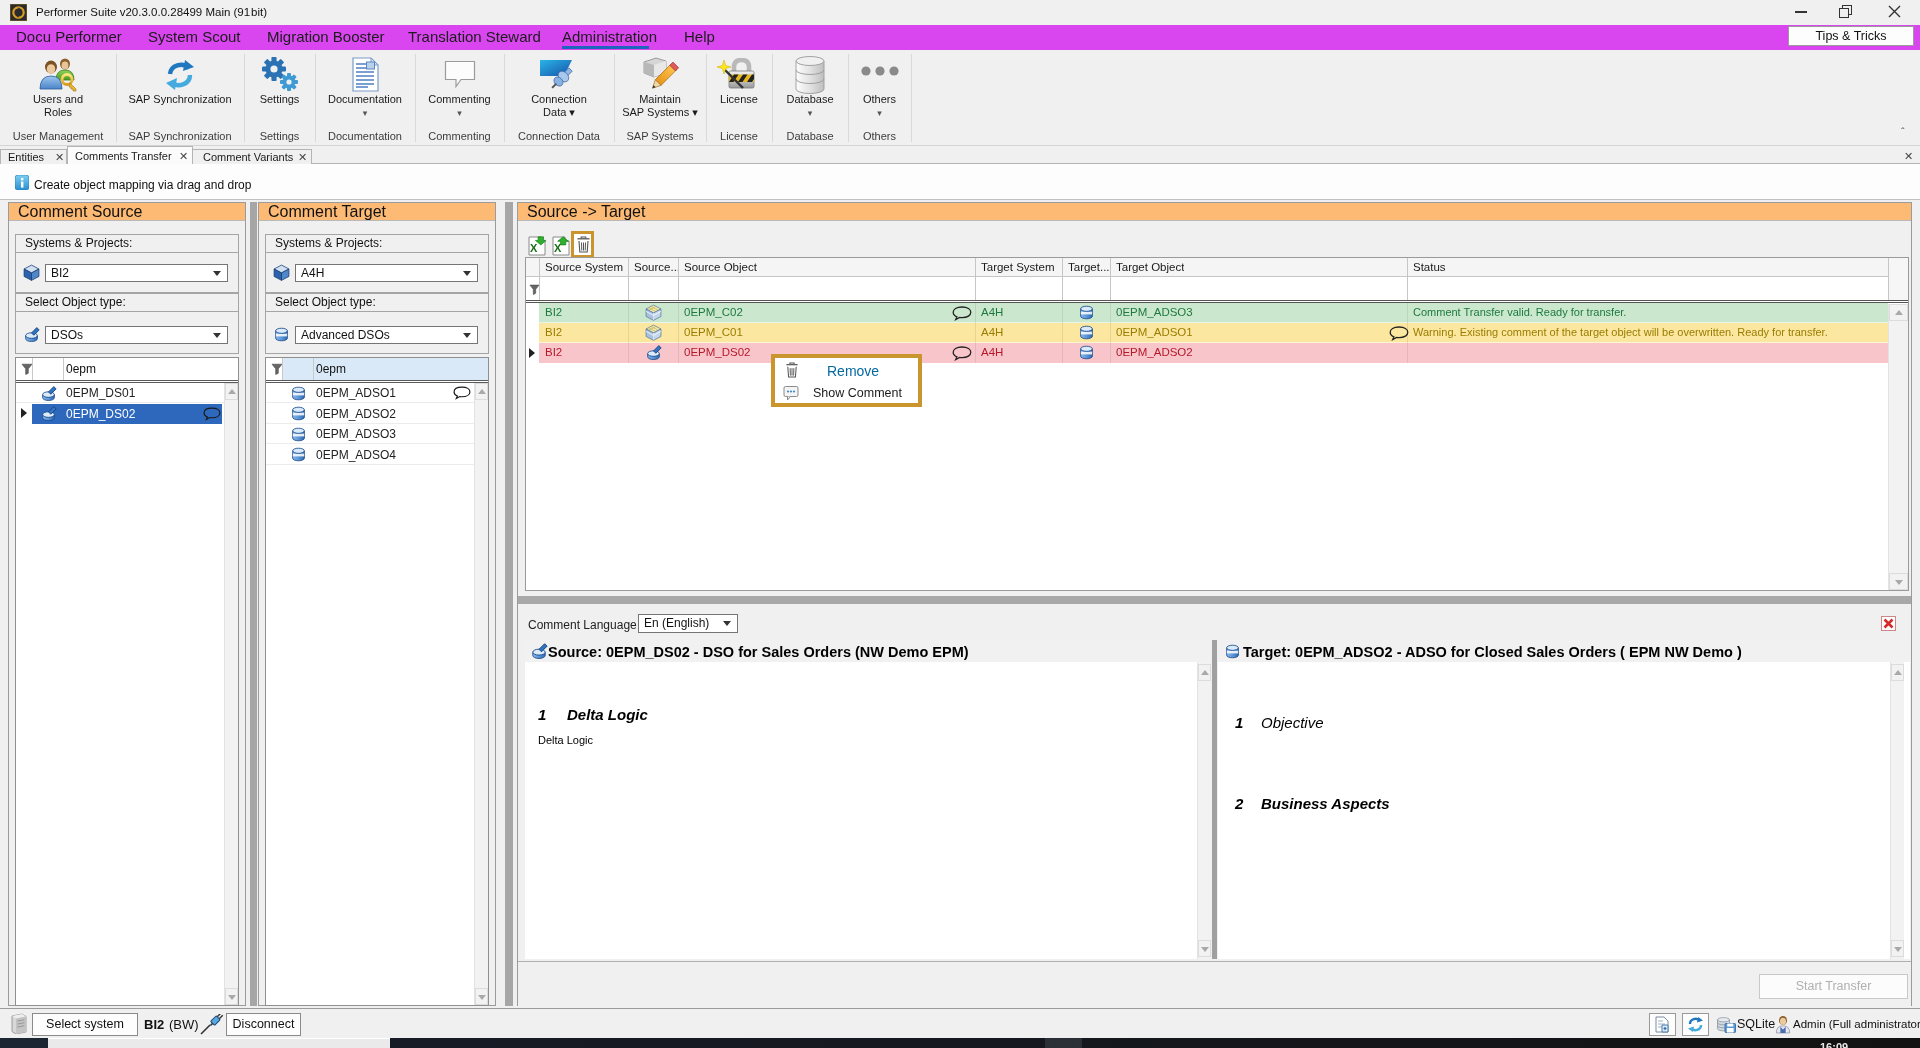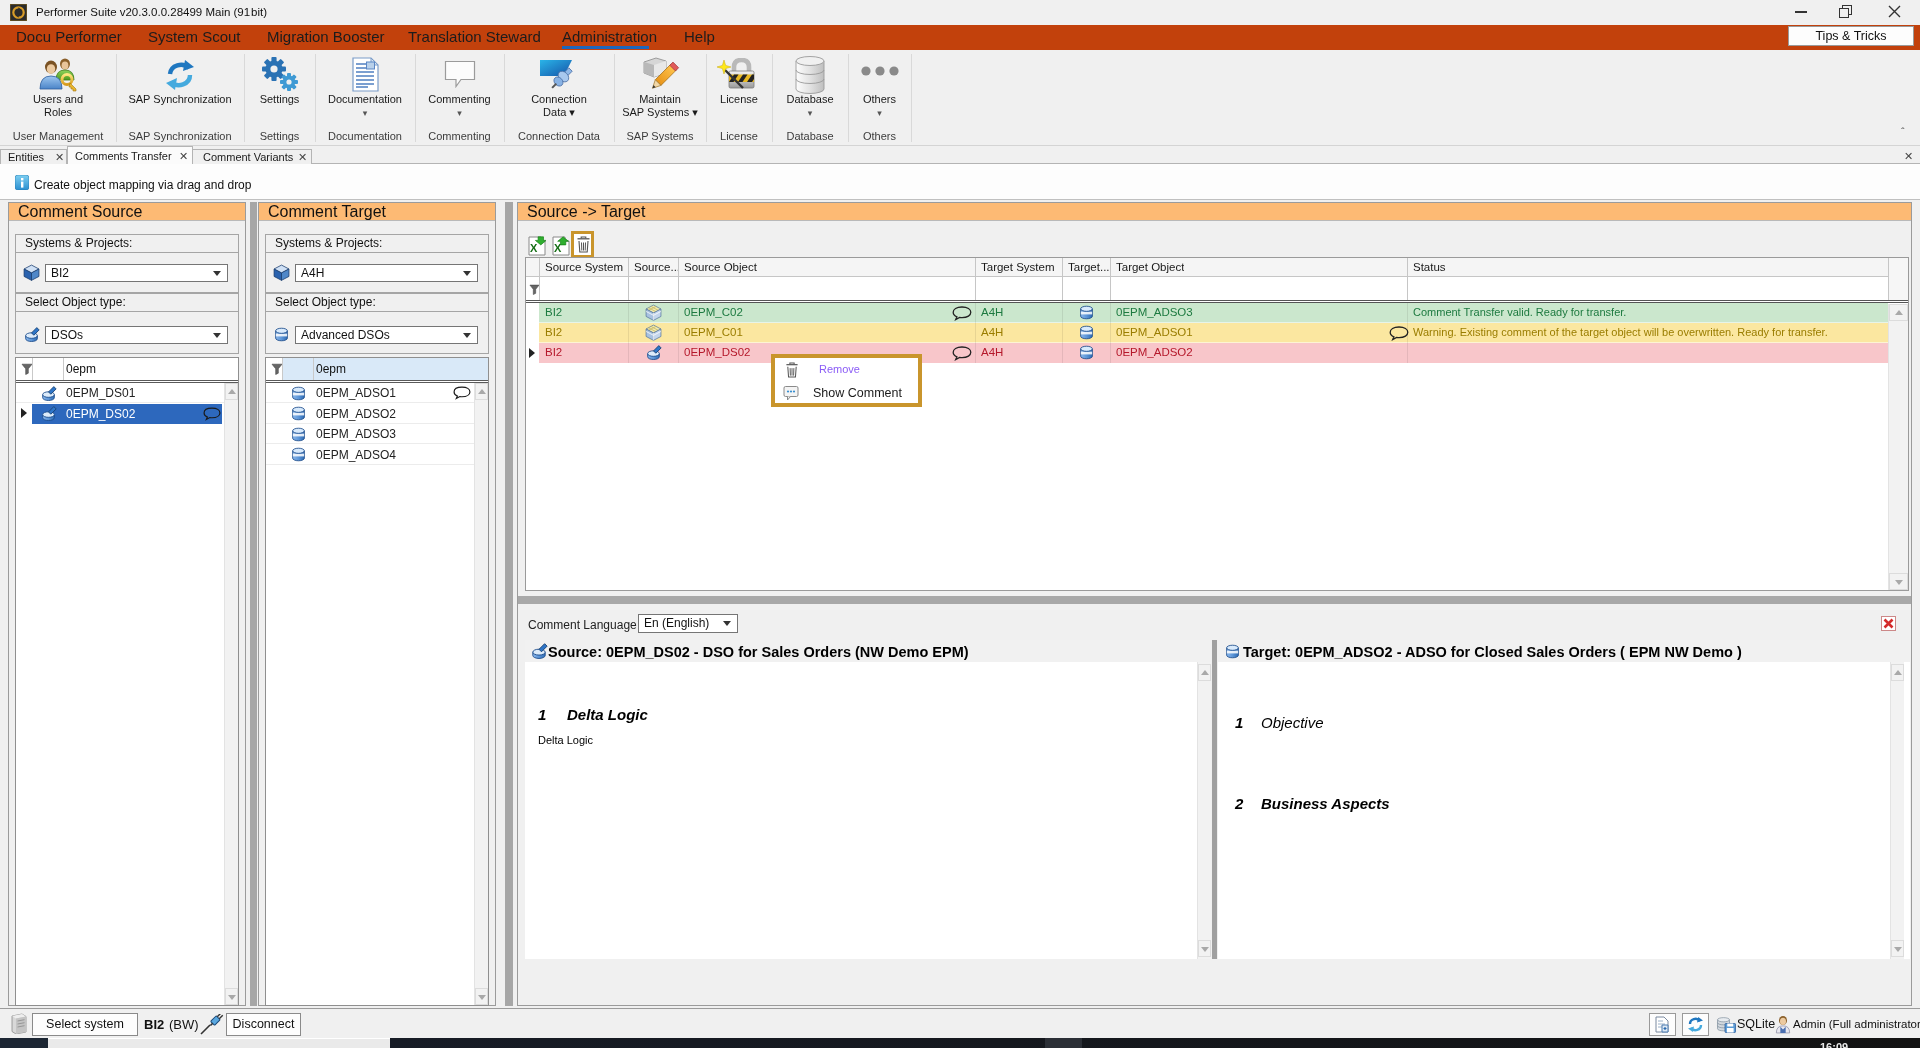--- a/index.html
+++ b/index.html
@@ -6,21 +6,21 @@
 html,body { width:1920px; height:1048px; overflow:hidden; }
 body { font-family:"Liberation Sans", sans-serif; background:#f0f0f0; color:#1a1a1a; position:relative; }
 .abs { position:absolute; }
 .tx { position:absolute; white-space:nowrap; }
 
 
 #titlebar { left:0; top:0; width:1920px; height:25px; background:#f0f0f0; }
 #title-text { left:36px; top:6px; font-size:11.5px; color:#111; }
 
 
-#menubar { left:0; top:25px; width:1920px; height:25px; background:#c2410c; }
+#menubar { left:0; top:25px; width:1920px; height:25px; background:#d946ef; }
 .mitem { position:absolute; top:3px; font-size:15px; color:#1c1c1c; }
 
 
 #ribbon { left:0; top:50px; width:1920px; height:96px; background:#f0f0f0; border-bottom:1px solid #d4d4d4; }
 .rsep { position:absolute; top:4px; width:1px; height:88px; background:#d9d9d9; }
 .rlabel { position:absolute; font-size:11px; color:#1a1a1a; text-align:center; line-height:13px; }
 .glabel { position:absolute; top:80px; font-size:11px; color:#3c3c3c; text-align:center; }
 .chev { position:absolute; font-size:9px; color:#555; }
 
 
@@ -576,21 +576,21 @@
       <div class="sbbtn" style="bottom:0">
           <div class="tri-dn"></div>
         </div>
     </div>
   </div>
 
   <div class="abs" style="left:253px;top:151px;width:151px;height:53px;border:4px solid #c9952c;background:#fff">
     <svg class="abs" style="left:10px;top:4px" width="14" height="16">
         <use href="#sym-trash"></use>
       </svg>
-    <div class="tx" style="left:44px;top:5px;font-size:11px;color:#8b5cf6">Remove</div>
+    <div class="tx" style="left:52px;top:5px;font-size:14px;color:#0369a1">Remove</div>
     <svg class="abs" style="left:8px;top:27px" width="17" height="17" viewBox="0 0 17 17">
       <rect x="1" y="1.5" width="14" height="10" rx="1.5" fill="#f4f4f4" stroke="#8a8a8a" stroke-width="1"></rect>
       <path d="M4.5 11.5 L4.5 15 L7.5 11.5" fill="#f4f4f4" stroke="#8a8a8a" stroke-width="1"></path>
       <circle cx="5" cy="6.5" r="1.1" fill="#3a8fd0"></circle>
         <circle cx="8" cy="6.5" r="1.1" fill="#3a8fd0"></circle>
         <circle cx="11" cy="6.5" r="1.1" fill="#3a8fd0"></circle>
     </svg>
     <div class="tx" style="left:38px;top:28px;font-size:12.5px;color:#1a1a1a">Show Comment</div>
   </div>
 
@@ -637,20 +637,23 @@
     <div class="sb" style="left:672px;top:22px;width:14px;height:297px">
       <div class="sbbtn" style="top:2px">
           <div class="tri-up"></div>
         </div>
       <div class="sbbtn" style="bottom:2px">
           <div class="tri-dn"></div>
         </div>
     </div>
   </div>
 
+  <div class="abs" style="left:0;top:758px;width:1393px;height:45px;background:#f0f0f0;border-top:1px solid #b0b0b0">
+    <div class="btn" style="left:1241px;top:12px;width:149px;height:25px;line-height:23px;color:#b0b0b0;border-color:#c8c8c8;background:#fcfcfc">Start Transfer</div>
+  </div>
 </div>
 
 <div class="abs" id="statusbar" style="left:0;top:1008px;width:1920px;height:30px;background:#f0f0f0;border-top:1px solid #9b9b9b">
   <svg class="abs" style="left:9px;top:4px" width="20" height="21" viewBox="0 0 20 21">
     <path d="M3 3 L13 1 L17 3.5 L17 19 L7 21 L3 18.5 Z" fill="#d8d8d8" stroke="#8a8a8a" stroke-width="0.8"></path>
     <path d="M3 3 L13 1 L17 3.5 L7 5.5 Z" fill="#eee"></path>
     <path d="M7 5.5 L17 3.5 L17 19 L7 21 Z" fill="#c4c4c4"></path>
     <g stroke="#8a8a8a" stroke-width="0.8">
         <line x1="8.5" y1="8" x2="15.5" y2="6.7"></line>
         <line x1="8.5" y1="11" x2="15.5" y2="9.7"></line>

